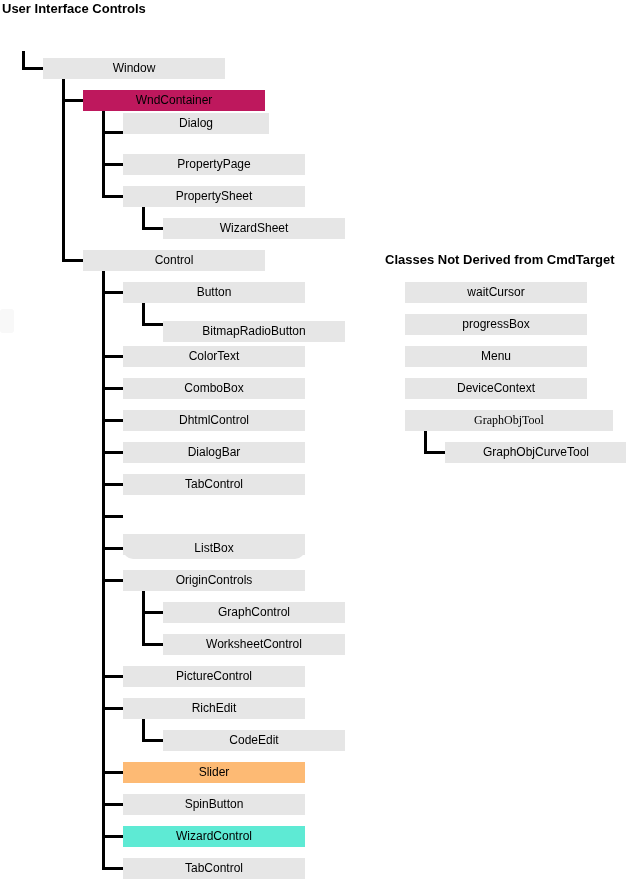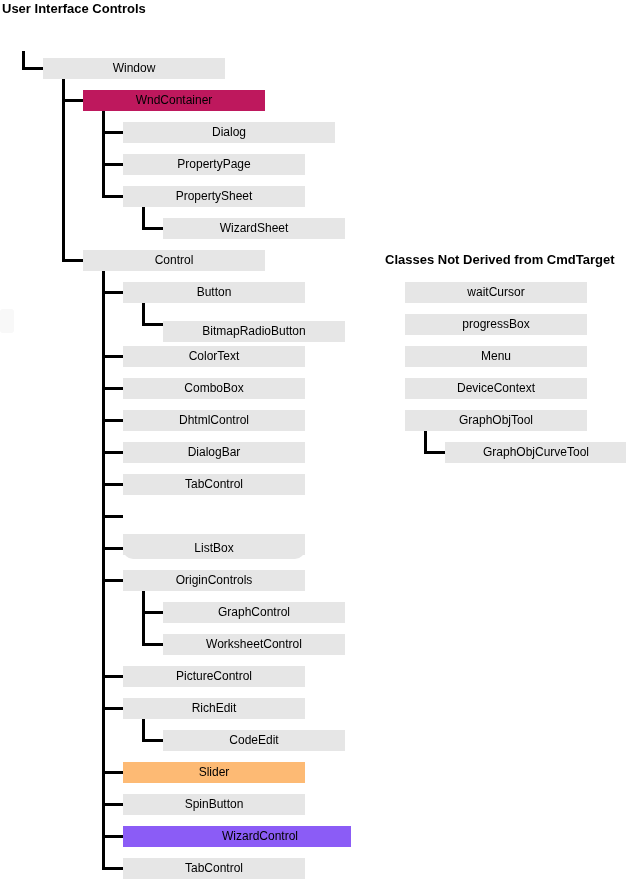--- a/index.html
+++ b/index.html
@@ -53,21 +53,21 @@
 </style>
 </head>
 <body>
 
 <div id="canvas">
   <h1 class="page-title">User Interface Controls</h1>
   <div class="side-title">Classes Not Derived from CmdTarget</div>
   <div class="artifact"></div>
     <div class="node-box" style="left: 43px; top: 58px; width: 182px; background: rgb(230, 230, 230); color: rgb(0, 0, 0);">Window</div>
     <div class="node-box" style="left: 83px; top: 90px; width: 182px; background: #be185d; color: rgb(0, 0, 0);">WndContainer</div>
-    <div class="node-box" style="left: 123px; top: 122px; width: 212px; background: rgb(230, 230, 230); color: rgb(0, 0, 0);">Dialog</div>
+    <div class="node-box" style="left: 123px; top: 113px; width: 146px; background: rgb(230, 230, 230); color: rgb(0, 0, 0);">Dialog</div>
     <div class="node-box" style="left: 123px; top: 154px; width: 182px; background: rgb(230, 230, 230); color: rgb(0, 0, 0);">PropertyPage</div>
     <div class="node-box" style="left: 123px; top: 186px; width: 182px; background: rgb(230, 230, 230); color: rgb(0, 0, 0);">PropertySheet</div>
     <div class="node-box" style="left: 83px; top: 250px; width: 182px; background: rgb(230, 230, 230); color: rgb(0, 0, 0);">Control</div>
     <div class="node-box" style="left: 163px; top: 218px; width: 182px; background: rgb(230, 230, 230); color: rgb(0, 0, 0);">WizardSheet</div>
     <div class="node-box" style="left: 123px; top: 282px; width: 182px; background: rgb(230, 230, 230); color: rgb(0, 0, 0);">Button</div>
     <div class="node-box" style="left: 163px; top: 314px; width: 182px; background: rgb(230, 230, 230); color: rgb(0, 0, 0); margin-top: 7px;">BitmapRadioButton</div>
     <div class="node-box" style="left: 123px; top: 346px; width: 182px; background: rgb(230, 230, 230); color: rgb(0, 0, 0);">ColorText</div>
     <div class="node-box" style="left: 123px; top: 378px; width: 182px; background: rgb(230, 230, 230); color: rgb(0, 0, 0);">ComboBox</div>
     <div class="node-box" style="left: 123px; top: 410px; width: 182px; background: rgb(230, 230, 230); color: rgb(0, 0, 0);">DhtmlControl</div>
     <div class="node-box" style="left: 123px; top: 442px; width: 182px; background: rgb(230, 230, 230); color: rgb(0, 0, 0);">DialogBar</div>
@@ -75,21 +75,21 @@
     <div class="node-box" style="left: 123px; top: 506px; width: 182px; background: rgb(230, 230, 230); color: rgb(0, 0, 0); margin-top: 28px;">Edit</div>
     <div class="node-box" style="left: 123px; top: 538px; width: 182px; background: rgb(230, 230, 230); color: rgb(0, 0, 0); border-radius: 10px;">ListBox</div>
     <div class="node-box" style="left: 123px; top: 570px; width: 182px; background: rgb(230, 230, 230); color: rgb(0, 0, 0);">OriginControls</div>
     <div class="node-box" style="left: 163px; top: 602px; width: 182px; background: rgb(230, 230, 230); color: rgb(0, 0, 0);">GraphControl</div>
     <div class="node-box" style="left: 163px; top: 634px; width: 182px; background: rgb(230, 230, 230); color: rgb(0, 0, 0);">WorksheetControl</div>
     <div class="node-box" style="left: 123px; top: 666px; width: 182px; background: rgb(230, 230, 230); color: rgb(0, 0, 0);">PictureControl</div>
     <div class="node-box" style="left: 123px; top: 698px; width: 182px; background: rgb(230, 230, 230); color: rgb(0, 0, 0);">RichEdit</div>
     <div class="node-box" style="left: 163px; top: 730px; width: 182px; background: rgb(230, 230, 230); color: rgb(0, 0, 0);">CodeEdit</div>
     <div class="node-box" style="left: 123px; top: 762px; width: 182px; background: #fdba74; color: rgb(0, 0, 0);">Slider</div>
     <div class="node-box" style="left: 123px; top: 794px; width: 182px; background: rgb(230, 230, 230); color: rgb(0, 0, 0);">SpinButton</div>
-    <div class="node-box" style="left: 123px; top: 826px; width: 182px; background: #8b5cf6; color: rgb(0, 0, 0); padding-left: 46px;">WizardControl</div>
+    <div class="node-box" style="left: 123px; top: 826px; width: 182px; background: #5eead4; color: rgb(0, 0, 0);">WizardControl</div>
     <div class="node-box" style="left: 123px; top: 858px; width: 182px; background: rgb(230, 230, 230); color: rgb(0, 0, 0);">TabControl</div>
     <div class="hline" style="left: 22px; top: 67px; width: 21px; height: 3px; background: rgb(0, 0, 0);"></div>
     <div class="vline" style="left: 22px; top: 51px; width: 3px; height: 19px; background: rgb(0, 0, 0);"></div>
     <div class="hline" style="left: 62px; top: 99px; width: 21px; height: 3px; background: rgb(0, 0, 0);"></div>
     <div class="hline" style="left: 62px; top: 259px; width: 21px; height: 3px; background: rgb(0, 0, 0);"></div>
     <div class="vline" style="left: 62px; top: 79px; width: 3px; height: 183px; background: rgb(0, 0, 0);"></div>
     <div class="hline" style="left: 102px; top: 131px; width: 21px; height: 3px; background: rgb(0, 0, 0);"></div>
     <div class="hline" style="left: 102px; top: 163px; width: 21px; height: 3px; background: rgb(0, 0, 0);"></div>
     <div class="hline" style="left: 102px; top: 195px; width: 21px; height: 3px; background: rgb(0, 0, 0);"></div>
     <div class="vline" style="left: 102px; top: 111px; width: 3px; height: 87px; background: rgb(0, 0, 0);"></div>
@@ -115,17 +115,17 @@
     <div class="vline" style="left: 142px; top: 303px; width: 3px; height: 23px; background: rgb(0, 0, 0);"></div>
     <div class="hline" style="left: 142px; top: 611px; width: 21px; height: 3px; background: rgb(0, 0, 0);"></div>
     <div class="hline" style="left: 142px; top: 643px; width: 21px; height: 3px; background: rgb(0, 0, 0);"></div>
     <div class="vline" style="left: 142px; top: 591px; width: 3px; height: 55px; background: rgb(0, 0, 0);"></div>
     <div class="hline" style="left: 142px; top: 739px; width: 21px; height: 3px; background: rgb(0, 0, 0);"></div>
     <div class="vline" style="left: 142px; top: 719px; width: 3px; height: 23px; background: rgb(0, 0, 0);"></div>
     <div class="node-box" style="left: 405px; top: 282px; width: 182px; background: rgb(230, 230, 230); color: rgb(0, 0, 0);">waitCursor</div>
     <div class="node-box" style="left: 405px; top: 314px; width: 182px; background: rgb(230, 230, 230); color: rgb(0, 0, 0);">progressBox</div>
     <div class="node-box" style="left: 405px; top: 346px; width: 182px; background: rgb(230, 230, 230); color: rgb(0, 0, 0);">Menu</div>
     <div class="node-box" style="left: 405px; top: 378px; width: 182px; background: rgb(230, 230, 230); color: rgb(0, 0, 0);">DeviceContext</div>
-    <div class="node-box" style="left: 405px; top: 410px; width: 182px; background: rgb(230, 230, 230); color: rgb(0, 0, 0);">GraphObjTool</div>
+    <div class="node-box" style="left: 405px; top: 410px; width: 208px; background: rgb(230, 230, 230); color: rgb(0, 0, 0); font-family: Liberation Serif, serif;">GraphObjTool</div>
     <div class="node-box" style="left: 445px; top: 442px; width: 182px; background: rgb(230, 230, 230); color: rgb(0, 0, 0);">GraphObjCurveTool</div>
     <div class="hline" style="left: 424px; top: 451px; width: 21px; height: 3px; background: rgb(0, 0, 0);"></div>
     <div class="vline" style="left: 424px; top: 431px; width: 3px; height: 23px; background: rgb(0, 0, 0);"></div>
   </div>
 
 </body></html>

